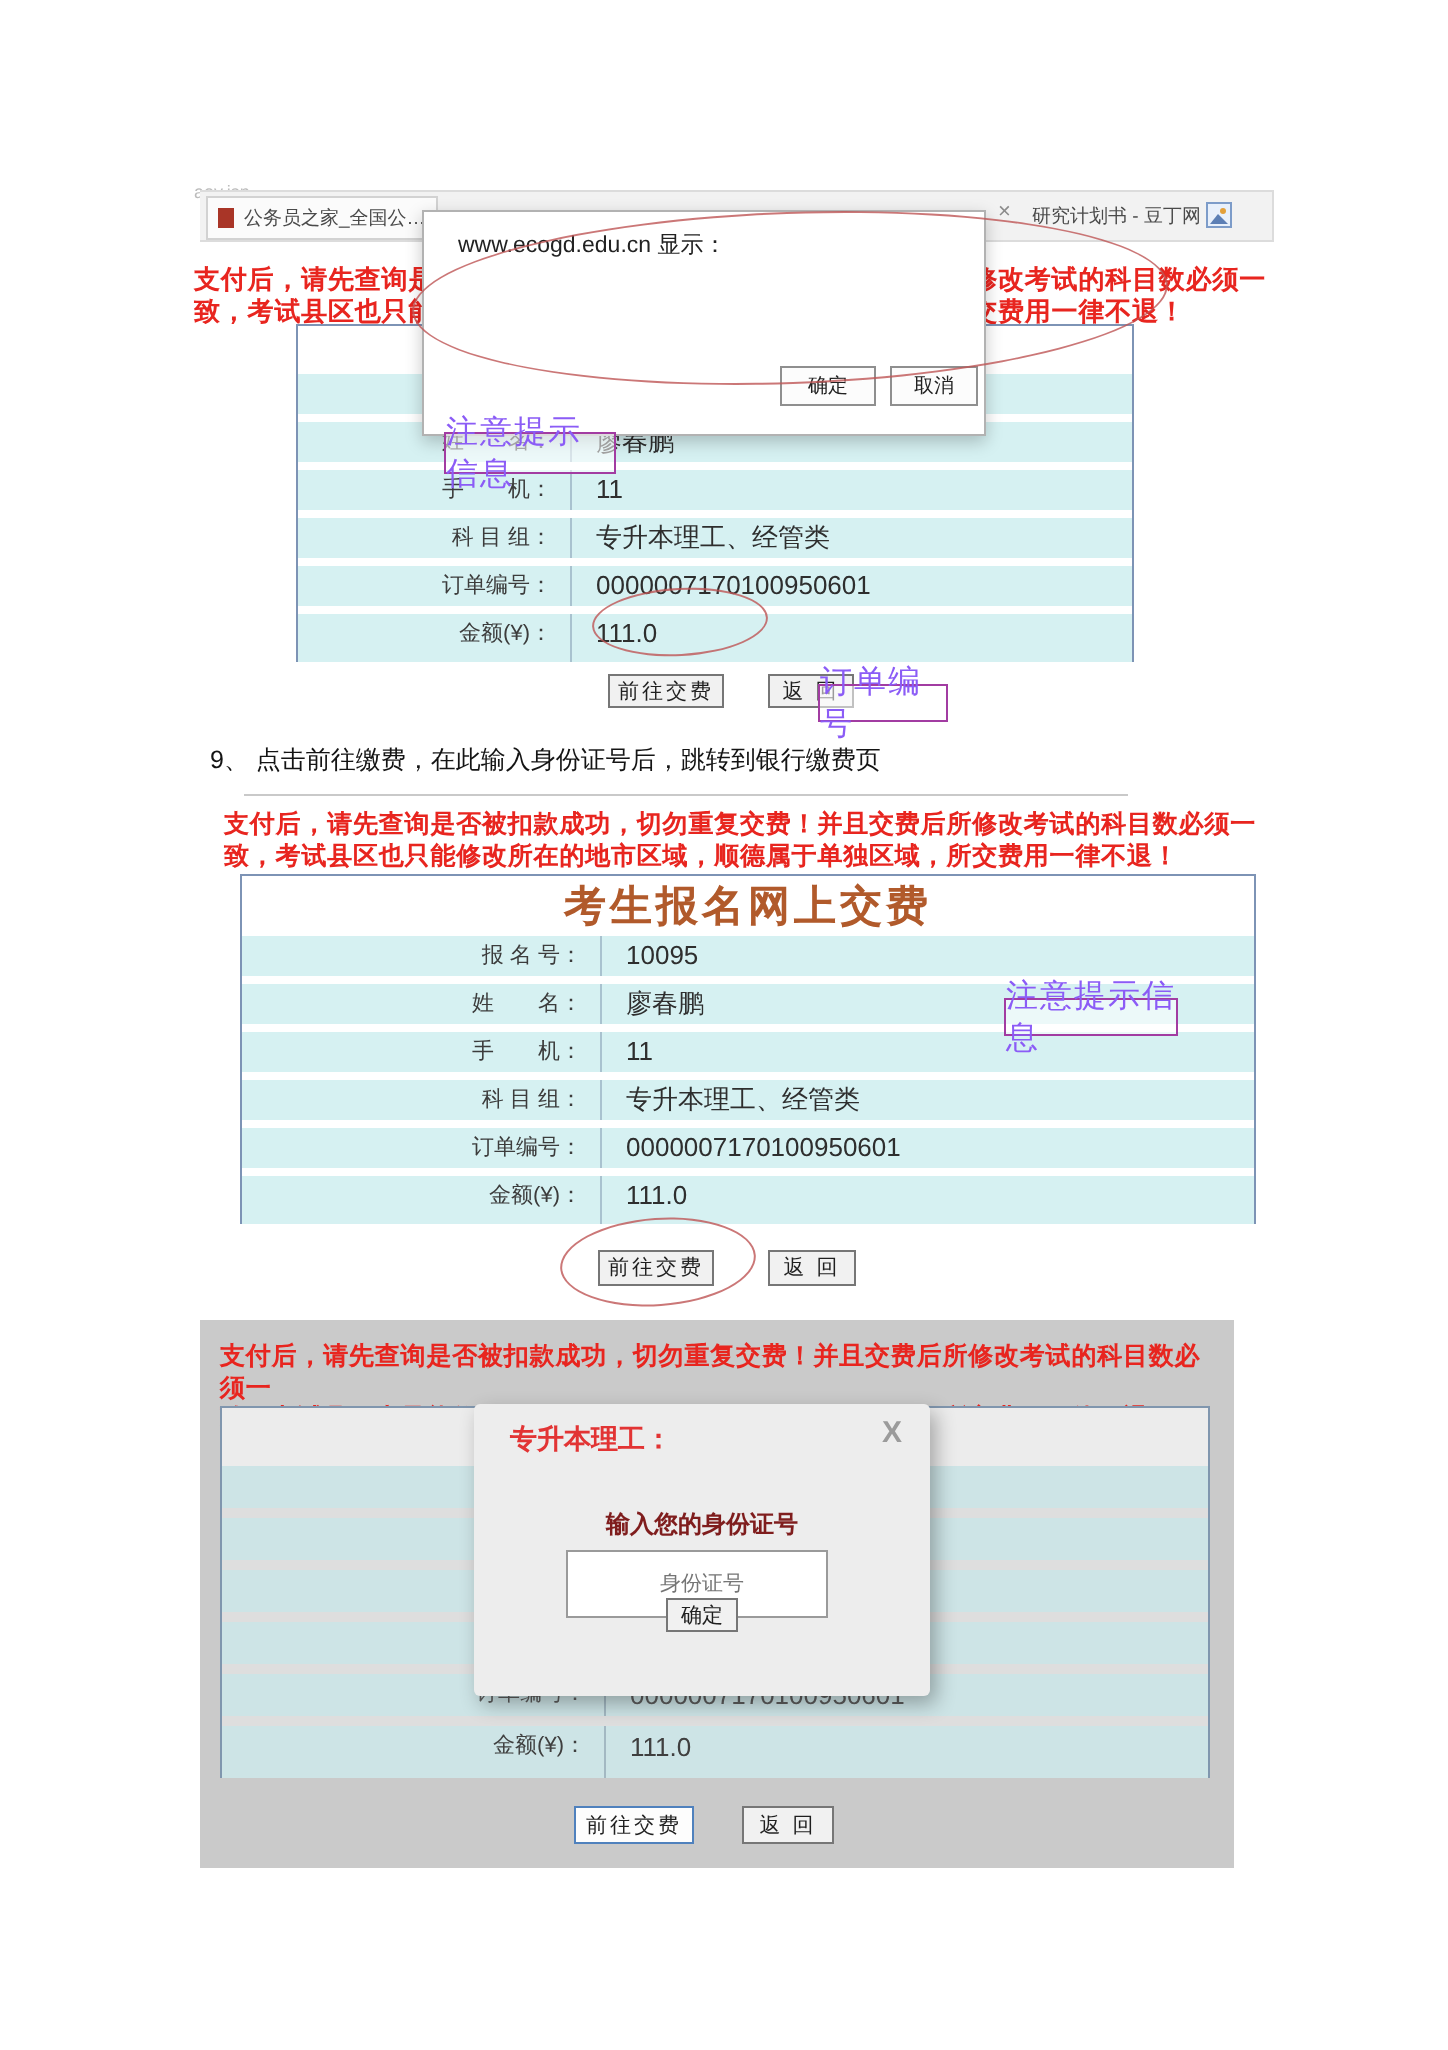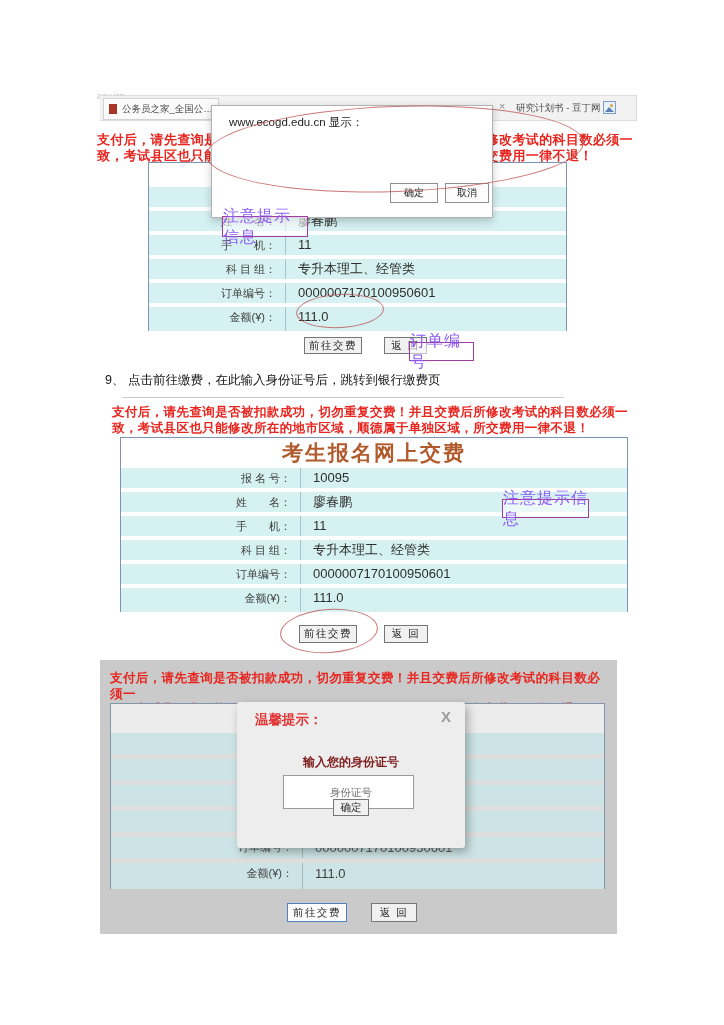--- a/index.html
+++ b/index.html
@@ -212,19 +212,19 @@
     <div class="trow" style="border-bottom:none;">
       <div class="lbl" style="width:192px;color:#3f3f3f;">金额(¥)：</div>
       <div class="val" style="color:#3f3f3f;">111.0</div>
     </div>
   </div>
 
   <div class="abs btn btn-blue" style="left:187px;top:243px;width:60px;height:19px;">前往交费</div>
   <div class="abs btn" style="left:271px;top:243px;width:46px;height:19px;">返 回</div>
 
   <div class="abs modal" style="left:137px;top:42px;width:228px;height:146px;">
-    <div class="abs modal-title" style="left:18px;top:9px;">温馨提示：</div>
+    <div class="abs modal-title" style="left:18px;top:9px;">专升本理工：</div>
     <div class="abs modal-x" style="right:14px;top:6px;">X</div>
     <div class="abs modal-prompt" style="left:0;top:52px;width:228px;">输入您的身份证号</div>
     <input class="abs modal-input" style="left: 46px; top: 73px; width: 131px; height: 34px; padding-left: 46px;" placeholder="身份证号">
     <div class="abs btn" style="left:96px;top:97px;width:36px;height:17px;letter-spacing:0;">确定</div>
   </div>
 </div>
 
 </body></html>

